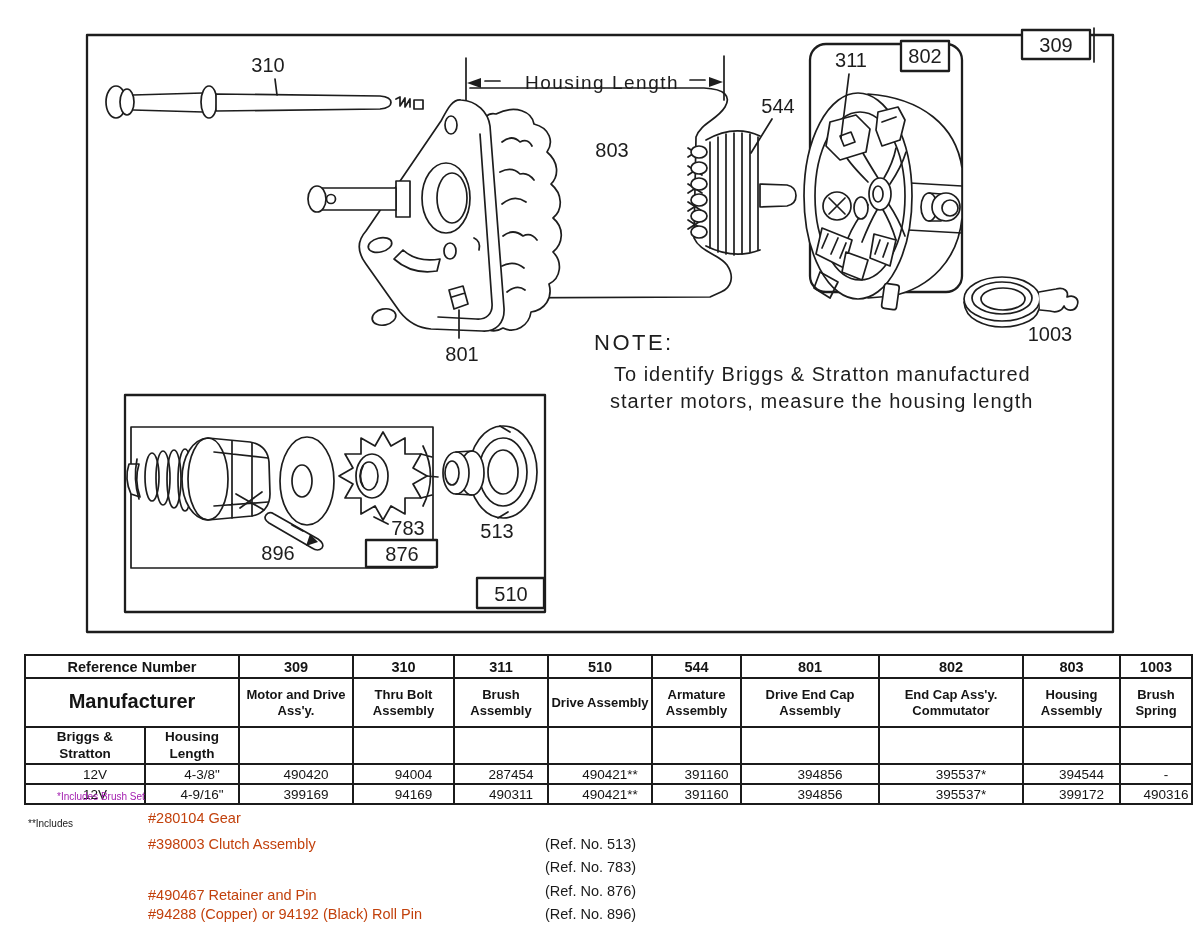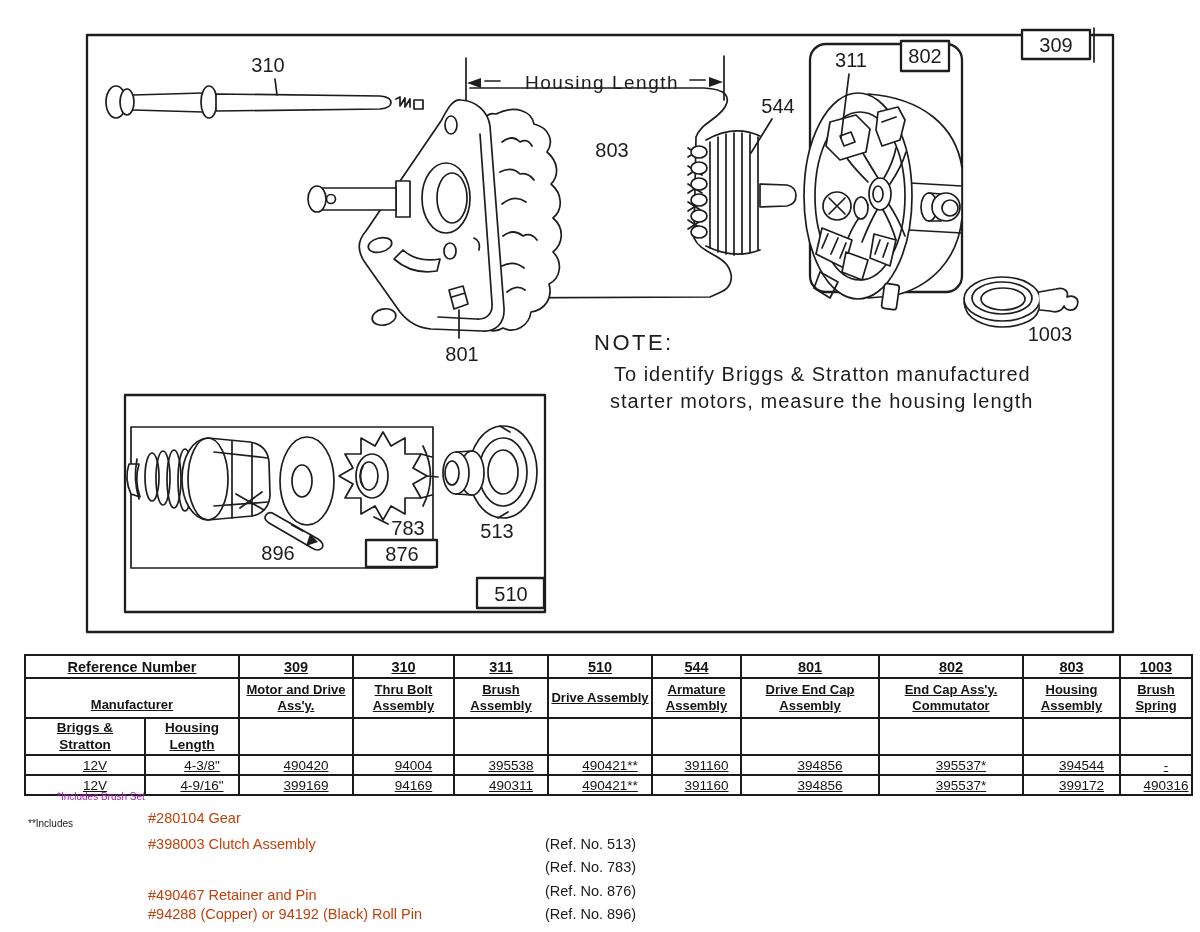--- a/index.html
+++ b/index.html
@@ -17,29 +17,29 @@
   #diagram .fillonly{fill:#1d1d1d;stroke:none;}
   #diagram text{font-family:"Liberation Sans",sans-serif;fill:#1d1d1d;stroke:none;}
   .lbl{font-size:20px;text-anchor:middle;}
   .boxlbl{font-size:20px;text-anchor:middle;}
   .note-title{font-size:22px;letter-spacing:2.5px;}
   .note-line{font-size:20px;letter-spacing:1px;}
   .dim{font-size:19px;letter-spacing:1.5px;text-anchor:middle;}
   
   #parts-table{
     position:absolute;left:24px;top:654px;width:1167px;
-    border-collapse:collapse;table-layout:fixed;text-decoration:underline;
+    border-collapse:collapse;table-layout:fixed;
   }
   #parts-table td{
     border:2px solid #1b1b1b;text-align:center;padding:0 1px;overflow:hidden;
     font-size:13.5px;color:#141414;
   }
   #parts-table tr.r1 td{height:21px;font-size:14.5px;font-weight:bold;}
   #parts-table tr.r2 td{height:34px;font-size:13px;font-weight:bold;line-height:1.22;}
-  #parts-table tr.r2 td.mfr{vertical-align:bottom;font-size:13px;padding-bottom:4px;}
+  #parts-table tr.r2 td.mfr{vertical-align:bottom;font-size:20px;padding-bottom:13px;}
   #parts-table tr.r3 td{height:35px;font-size:13.5px;font-weight:bold;line-height:1.25;}
   #parts-table tr.r4 td,#parts-table tr.r5 td{height:18px;padding-left:21px;}
   
   .abs{position:absolute;}
   #tbl-footnote{left:57px;top:791px;font-size:10px;color:#a21caf;}
   #includes-label{left:28px;top:818px;font-size:10px;color:#1a1a1a;}
   .inc-part{position:absolute;left:148px;font-size:14.5px;color:#c2410c;white-space:nowrap;}
   .inc-ref{position:absolute;left:545px;font-size:14.5px;color:#1a1a1a;white-space:nowrap;}
 </style>
 </head>
@@ -308,21 +308,21 @@
       <td></td>
       <td></td>
       <td></td>
       <td></td>
     </tr>
     <tr class="r4">
       <td>12V</td>
       <td>4-3/8"</td>
       <td>490420</td>
       <td>94004</td>
-      <td>395538</td>
+      <td>287454</td>
       <td>490421**</td>
       <td>391160</td>
       <td>394856</td>
       <td>395537*</td>
       <td>394544</td>
       <td>-</td>
     </tr>
     <tr class="r5">
       <td>12V</td>
       <td>4-9/16"</td>

